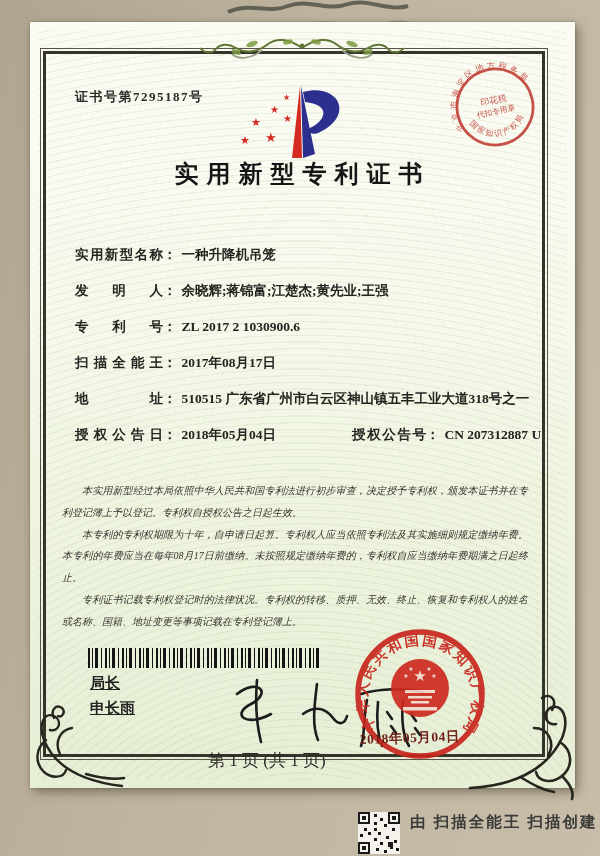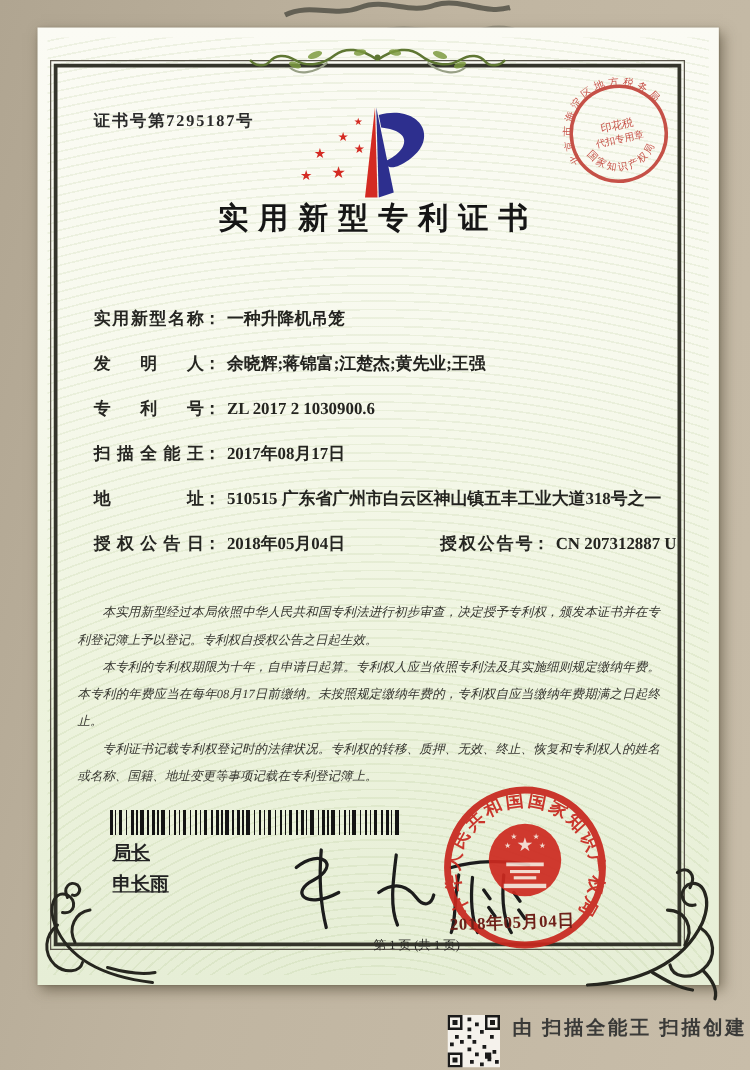--- a/index.html
+++ b/index.html
@@ -33,21 +33,21 @@
          transparent 5px 7px,#141414 7px 10px,transparent 10px 13px,#141414 13px 14px,transparent 14px 17px);}
   .director{position:absolute;left:60px;top:652px;font-size:15px;font-weight:bold;color:#232323;line-height:18px;text-decoration:underline;}
   .director div{margin-bottom:7px;}
   .signature{position:absolute;left:185px;top:646px;}
   .seal{position:absolute;left:322px;top:602px;}
   .tax-stamp{position:absolute;left:420px;top:40px;}
   .logo{position:absolute;left:195px;top:58px;}
   .flourish-top{position:absolute;left:162px;top:12px;}
   .flourish-bl{position:absolute;left:-4px;top:656px;}
   .flourish-br{position:absolute;left:432px;top:650px;}
-  .page-info{position:absolute;left:178px;top:727px;width:160px;text-align:right;font-size:10px;color:#2c2c28;}
+  .page-info{position:absolute;left:178px;top:727px;width:160px;text-align:left;font-size:17px;color:#2c2c28;}
   .top-scrap{position:absolute;left:224px;top:0;}
   .scan-footer{position:absolute;left:358px;top:812px;height:44px;display:flex;align-items:flex-start;}
   .footer-text{margin-left:10px;font-family:"Liberation Sans","DejaVu Sans",sans-serif;
          font-size:15.5px;font-weight:bold;color:#3a3a38;letter-spacing:2px;}
 </style>
 </head>
 <body>
 
 <div class="scan">
 

